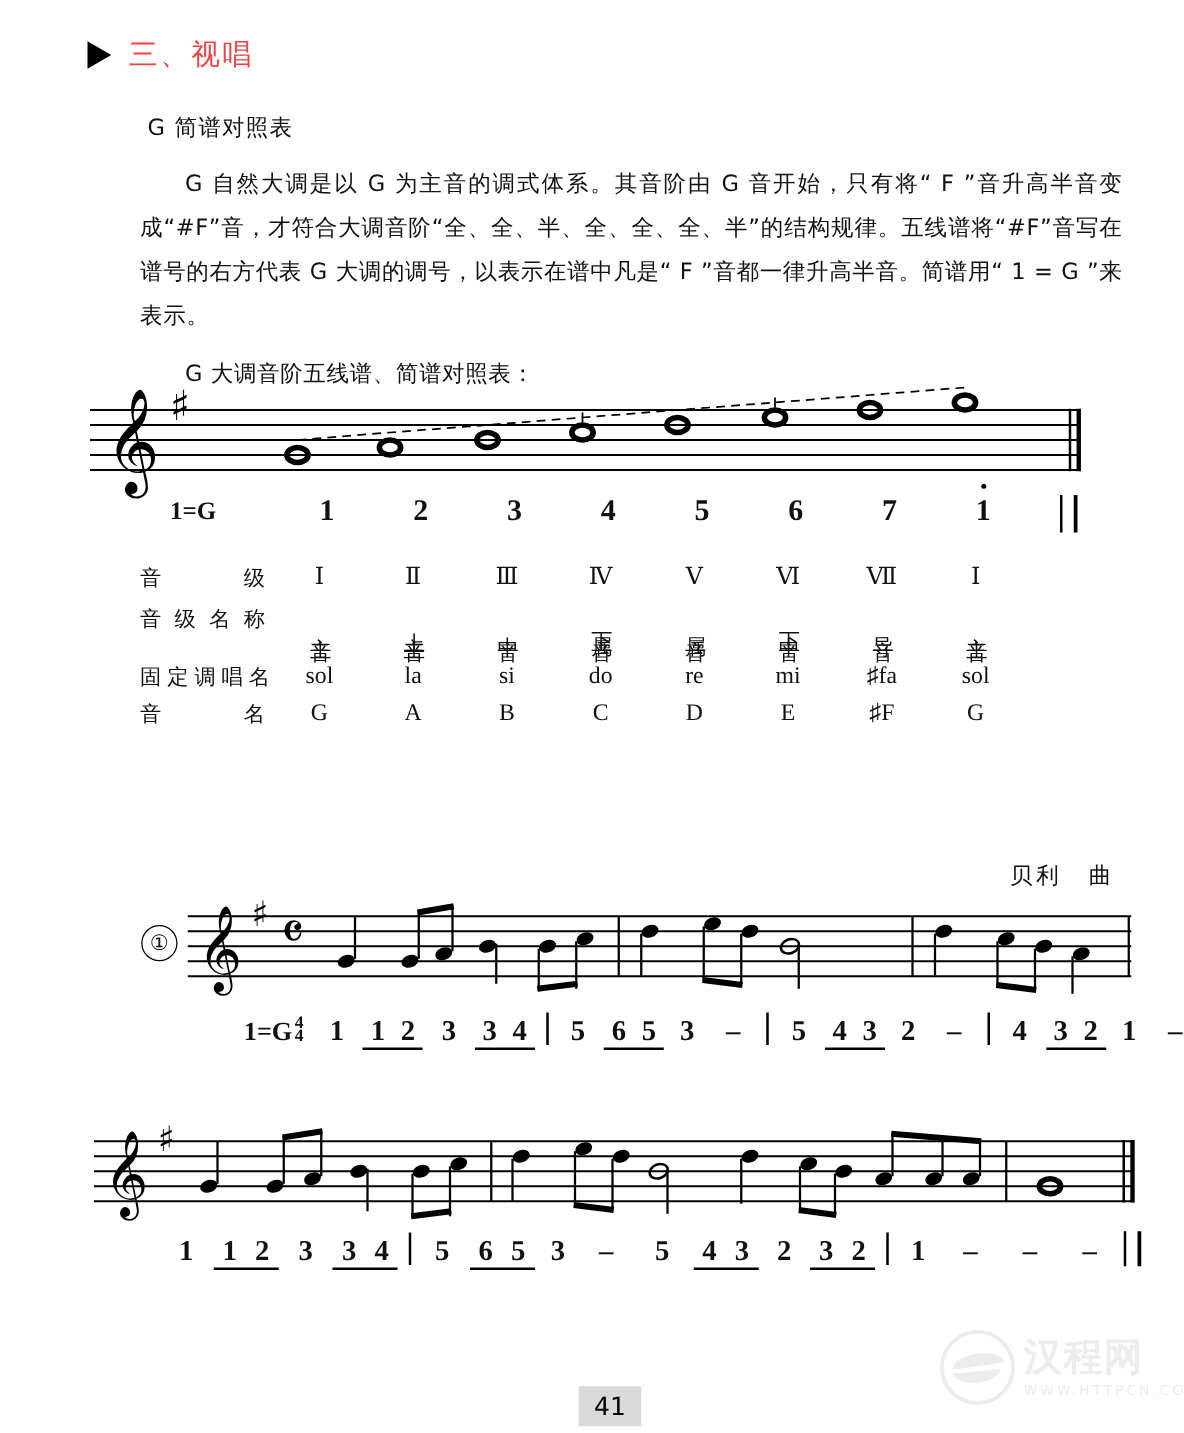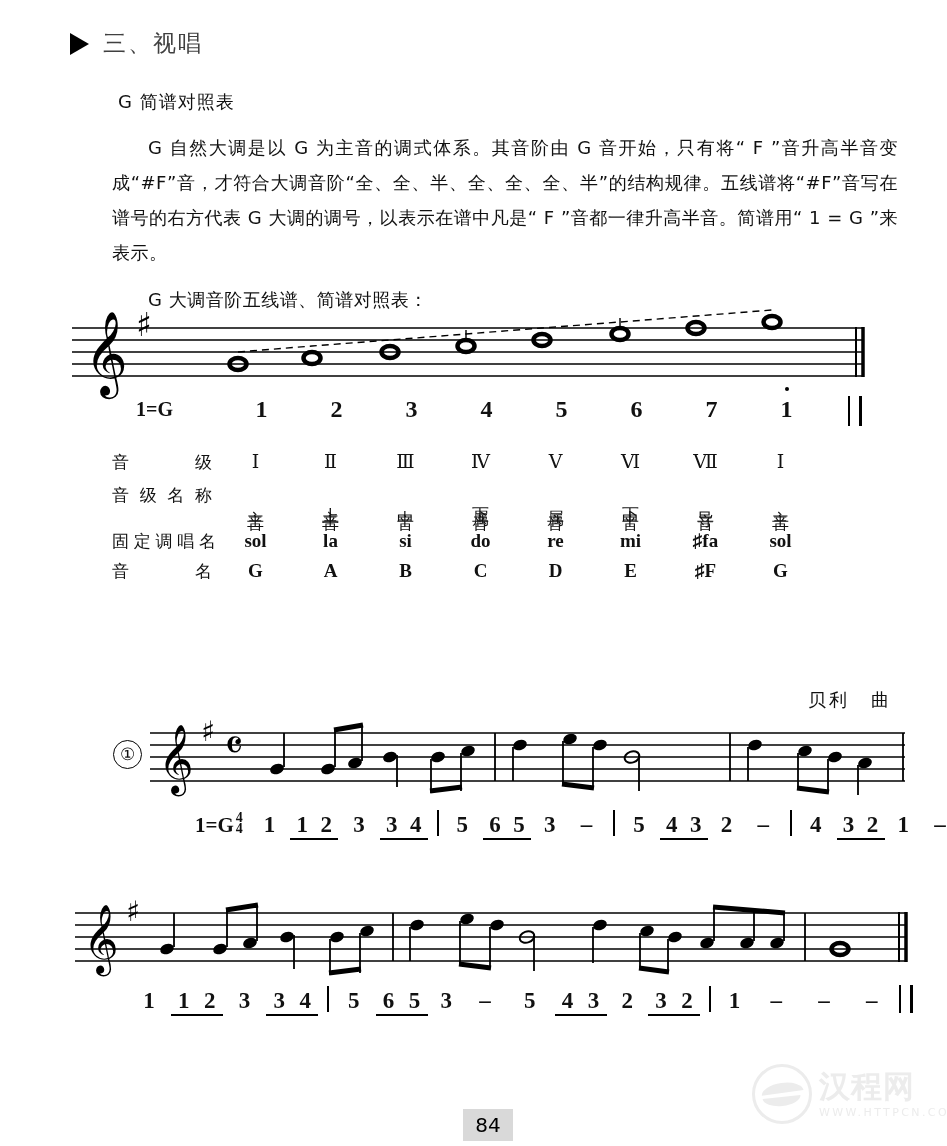--- a/index.html
+++ b/index.html
@@ -29,21 +29,21 @@
     width: 0; height: 0;
     border-left: 19px solid #000;
     border-top: 11px solid transparent;
     border-bottom: 11px solid transparent;
   }
   .section-title {
     font-size: 23px;
     letter-spacing: 2px;
     font-family: "DejaVu Sans", "Liberation Sans", sans-serif;
     font-weight: 400;
-    color: #404040;
+    color: #ef4444;
   }
 
   
   .subhead {
     position: absolute;
     left: 118px;
     top: 90px;
     font-size: 18px;
     font-family: "DejaVu Sans", "Liberation Sans", sans-serif;
     letter-spacing: 1px;
@@ -153,21 +153,21 @@
     width: 100px;
   }
   .cmp-cell {
     width: 75px;
     text-align: center;
     vertical-align: top;
     line-height: 24px;
   }
   .serif-cell {
     font-family: "Liberation Serif", "DejaVu Serif", serif;
-    font-weight: bold;
+    font-weight: normal;
     font-size: 19px;
   }
   .roman { font-family: "Liberation Serif","DejaVu Serif",serif; font-size:19px; }
   .stack span { display: block; }
 
   
   .credit {
     position: absolute;
     left: 808px;
     top: 688px;
@@ -599,21 +599,21 @@
   <span class="jp-item" style="width:30px;">2</span>
   <span class="jp-beam"><span class="jp-item" style="width:26px;">3</span><span class="jp-item" style="width:26px;">2</span></span>
   <span class="jp-bar"></span>
   <span class="jp-item" style="width:30px;">1</span>
   <span class="jp-item" style="width:42px;">–</span>
   <span class="jp-item" style="width:42px;">–</span>
   <span class="jp-item" style="width:42px;">–</span>
   <span class="jp-dbl"></span>
 </div>
 
-<div class="page-num">84</div>
+<div class="page-num">41</div>
 
 <div class="watermark">
   <div class="wm-logo"></div>
   <div class="wm-text">
     <span class="wm-cn">汉程网</span>
     <span class="wm-url">WWW.HTTPCN.COM</span>
   </div>
 </div>
 
 </body></html>

